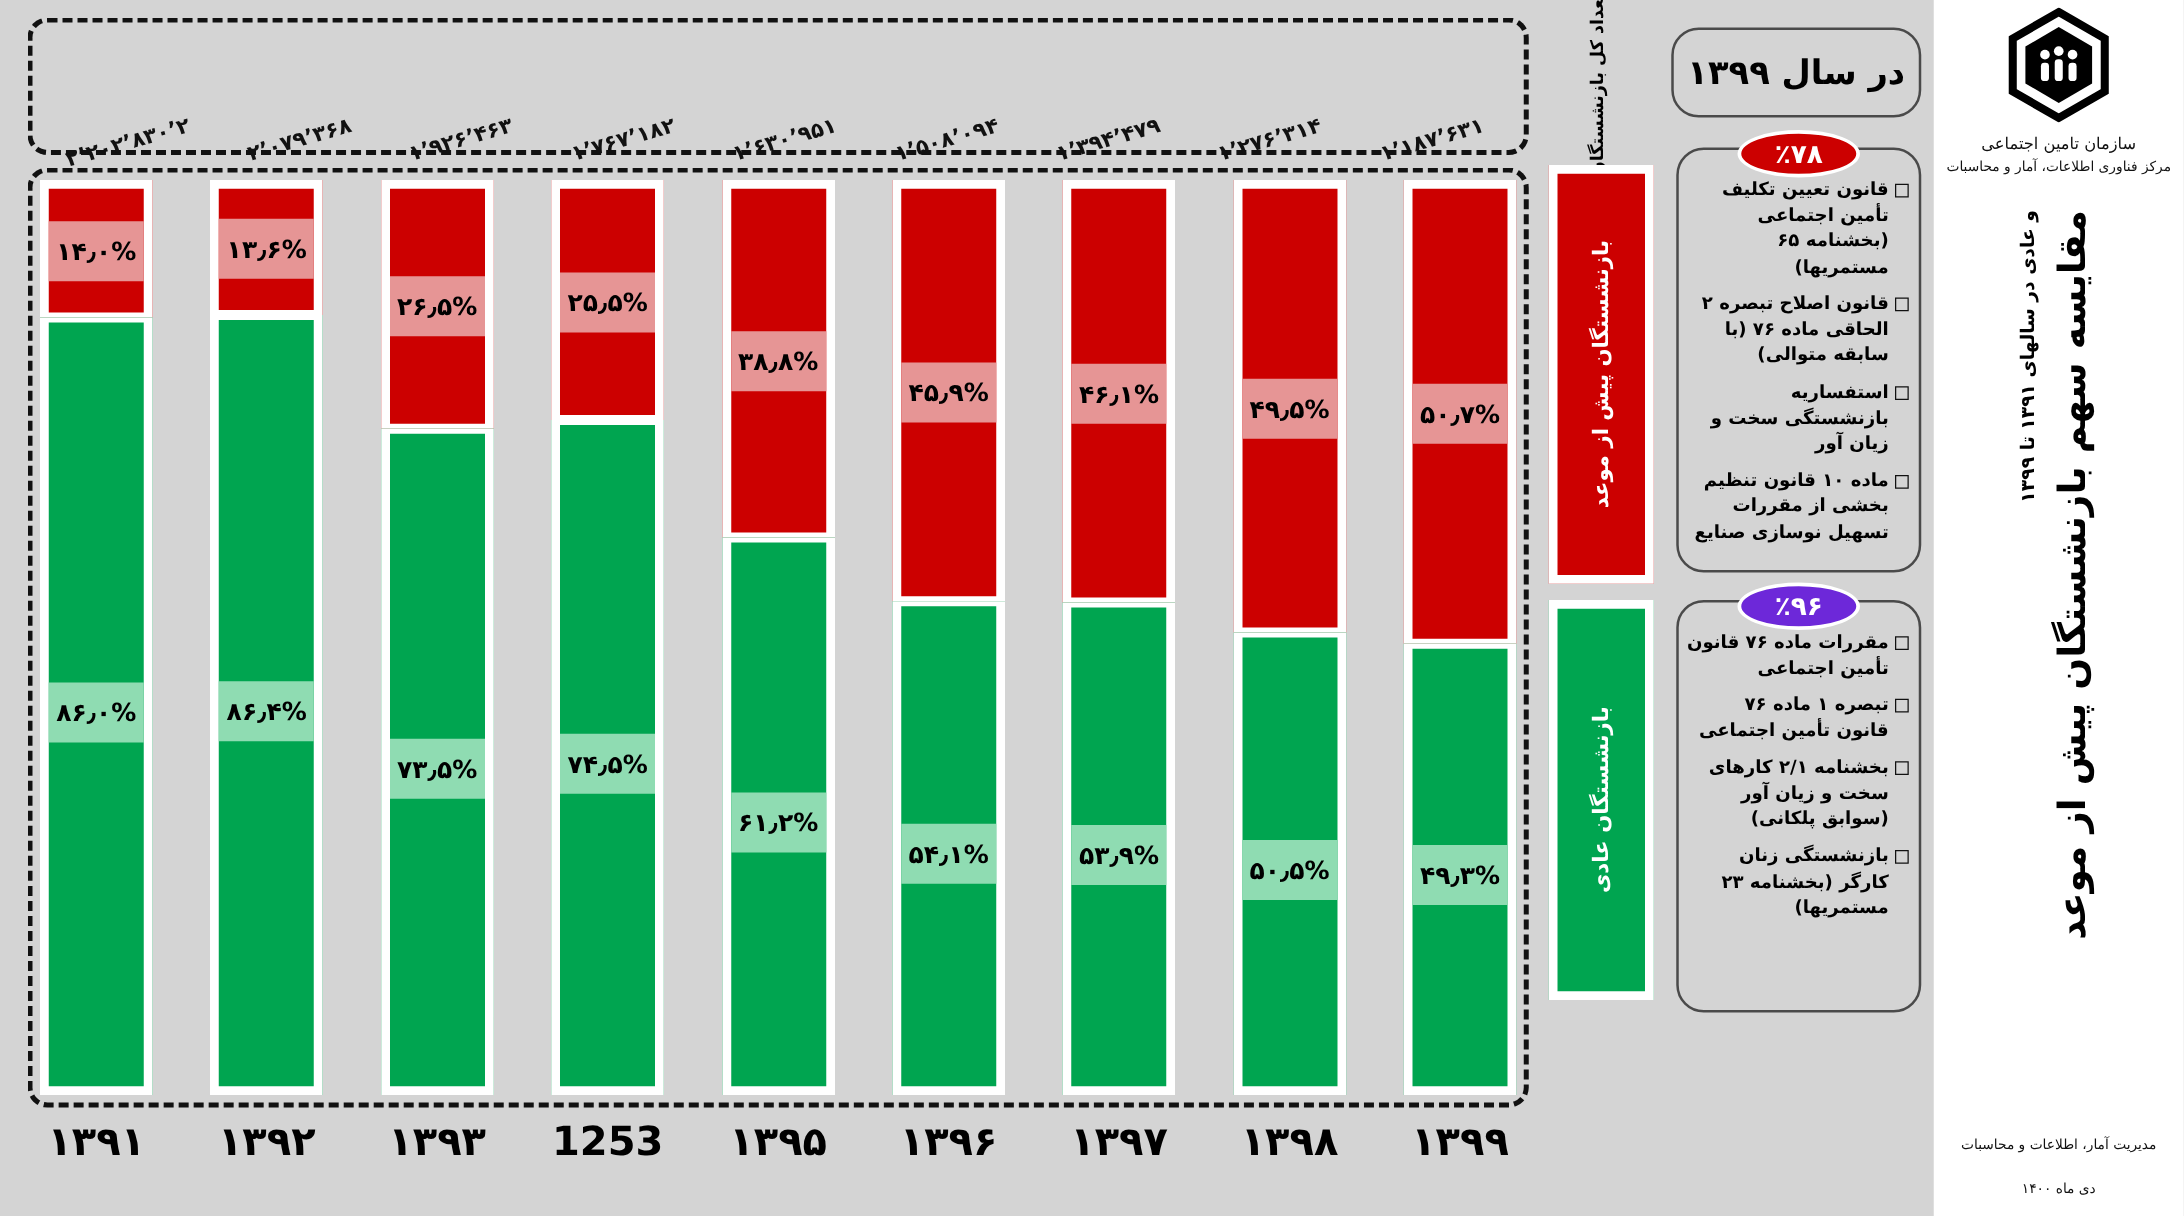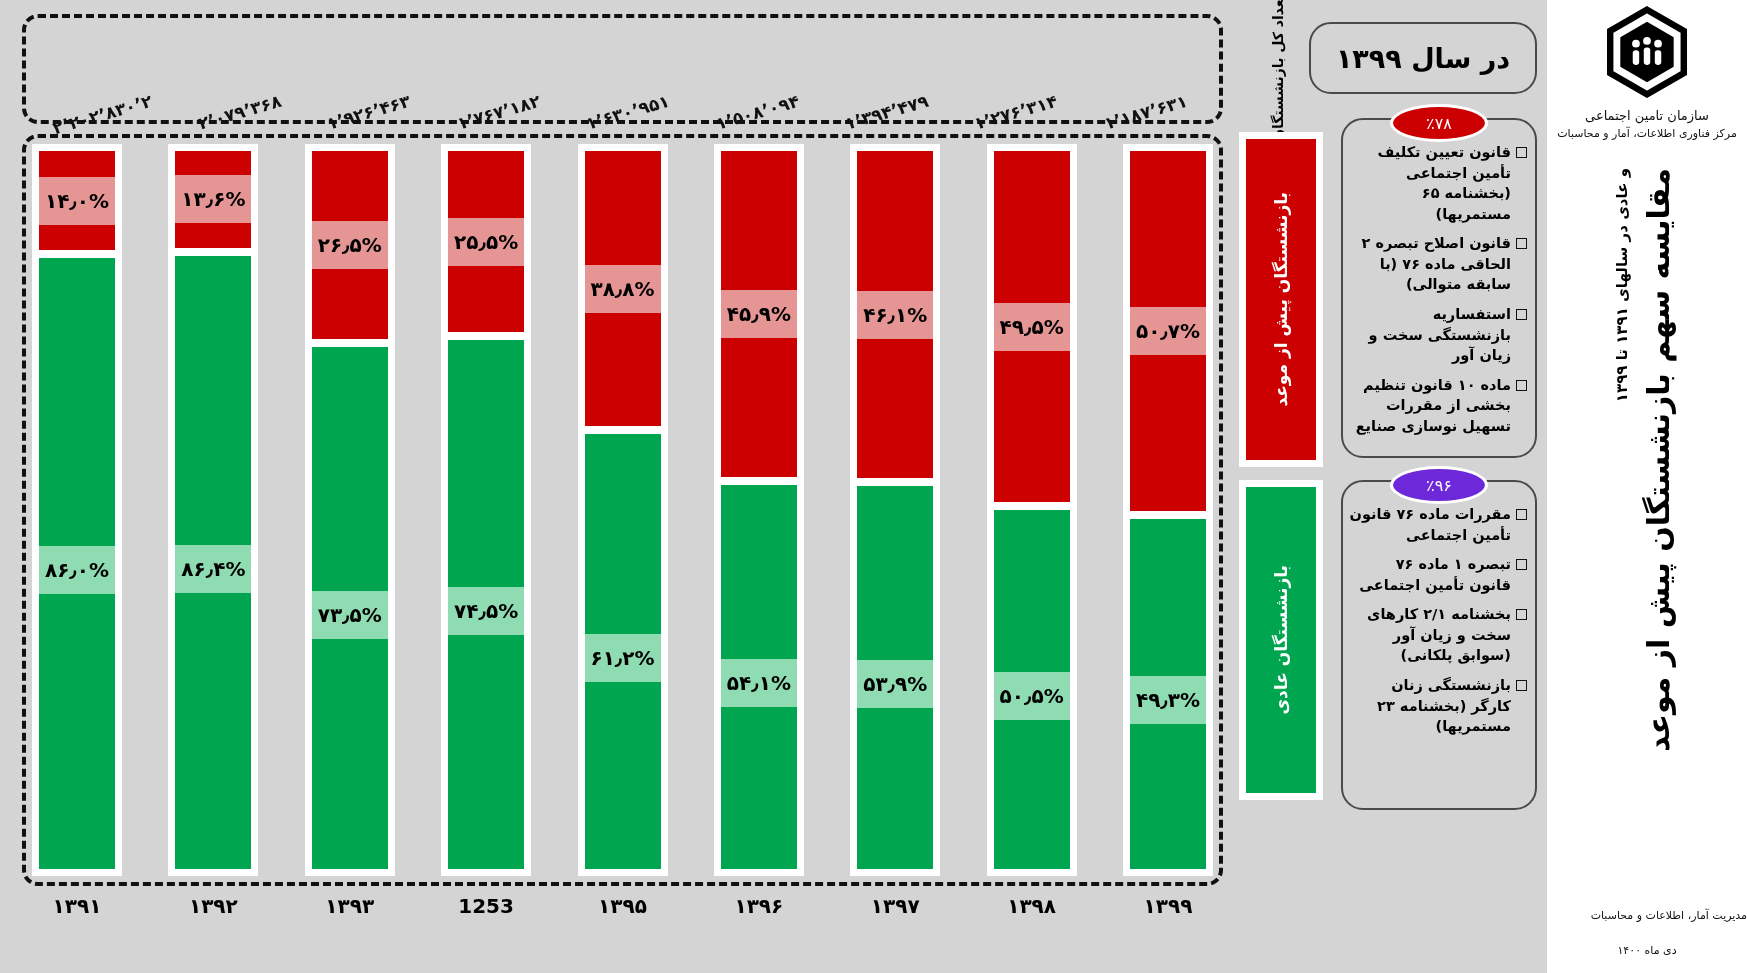--- a/index.html
+++ b/index.html
@@ -39,43 +39,43 @@
     line-height: 1.45; white-space: nowrap;
     font-family:"DejaVu Sans", sans-serif;
   }
   .vsubtitle{
     writing-mode: vertical-rl;
     transform: rotate(180deg);
     font-size: 15px; font-weight:bold; color:#000; white-space:nowrap;
     margin-right:6px;
   }
   .footer-credit{
-    position:absolute; bottom:46px; right:0; width:200px; text-align:right;
+    position:absolute; bottom:46px; right:0; width:200px; text-align:center;
     font-size:11px; color:#111; line-height:1.9;
   }
   .footer-date{
     position:absolute; bottom:16px; right:0; width:200px; text-align:center;
     font-size:11px; color:#111;
   }
 
   
   .notes-col {
     position:absolute; top:0; right:200px; width:218px; height:973px;
   }
   .year-pill {
-    position:absolute; top:22px; right:10px; width:228px; height:72px;
+    position:absolute; top:22px; right:10px; width:200px; height:72px;
     border:2px solid #4a4a4a; border-radius:22px;
     display:flex; align-items:center; justify-content:center;
     font-size:27px; font-weight:bold; color:#000;
   }
   .badge {
     position:absolute; z-index:5; width:98px; height:38px;
     border-radius:50%; border:3px solid #ffffff;
     display:flex; align-items:center; justify-content:center;
-    color:#fff; font-weight:normal; font-size:16px;
+    color:#fff; font-weight:bold; font-size:21px;
   }
   .badge.red  { background:#cc0000; top:104px; right:59px; }
   .badge.green{ background:#6d28d9; top:466px; right:59px; }
   .note-card {
     position:absolute; right:10px; width:196px;
     border:2px solid #4a4a4a; border-radius:22px;
     padding:22px 8px 10px 6px;
   }
   .note-card.red  { top:118px; height:340px; }
   .note-card.green{ top:480px; height:330px; }
@@ -157,21 +157,21 @@
 
   
   .years{
     position:absolute; top:894px; right:524px; left:22px; height:60px;
     display:flex; flex-direction:row-reverse;
     justify-content:space-between; align-items:flex-start;
     padding:0 10px;
   }
   .year-lbl{
     width:90px; text-align:center;
-    font-size:20px; font-weight:bold; color:#000;
+    font-size:32px; font-weight:bold; color:#000;
   }
 </style>
 </head>
 <body>
 
 <div id="root">
 
   <div class="brand-panel">
     <div class="logo-wrap">
       <svg width="92" height="92" viewBox="0 0 100 100" aria-hidden="true">

